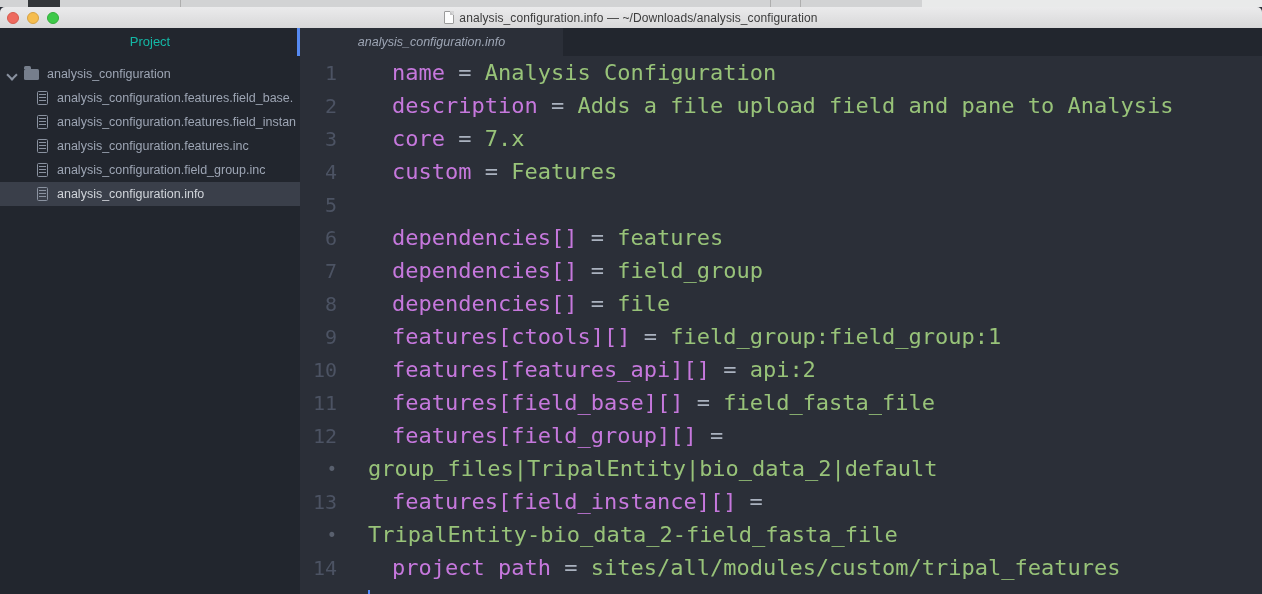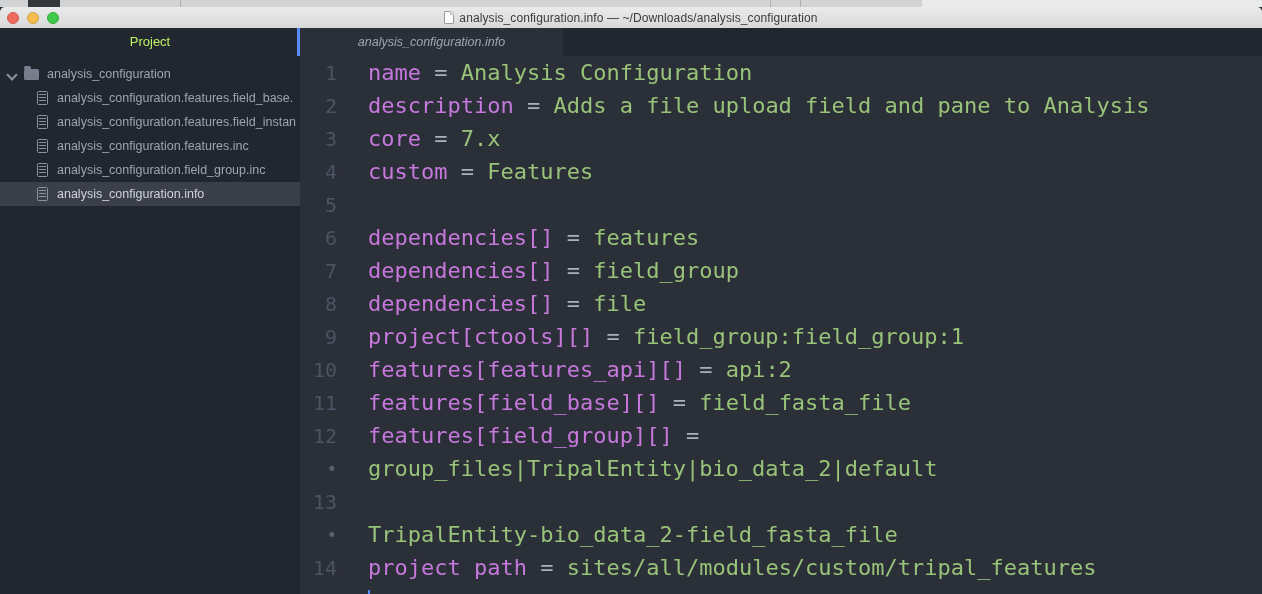--- a/index.html
+++ b/index.html
@@ -27,21 +27,21 @@
     border:1px solid #9b9b9b;border-radius:1px;box-sizing:border-box;}
   .doc-icon:before{content:"";position:absolute;right:-1px;top:-1px;width:4px;height:4px;
     background:linear-gradient(225deg,#d6d6d7 50%,#c4c4c5 50%);}
   .win-title{font-size:12px;color:#3c3c3c;letter-spacing:.1px;}
 
   
   .main{position:absolute;left:0;top:28px;width:1262px;height:566px;display:flex;}
 
   
   .sidebar{width:300px;min-width:300px;background:#22262e;overflow:hidden;position:relative;}
-  .sidebar-header{height:28px;line-height:28px;text-align:center;color:#bef264;font-size:13px;}
+  .sidebar-header{height:28px;line-height:28px;text-align:center;color:#14b8a6;font-size:13px;}
   .tree{margin-top:6px;font-size:12.5px;color:#9da5b4;}
   .tree-row{height:24px;display:flex;align-items:center;white-space:nowrap;overflow:hidden;cursor:default;}
   .tree-row.selected{background:#3a3f4a;color:#d0d4da;}
   .chevron{width:8px;height:8px;margin-left:8px;margin-right:8px;position:relative;flex:none;}
   .chevron:before{content:"";position:absolute;left:0;top:1px;width:6px;height:6px;
     border-right:2px solid #8a92a0;border-bottom:2px solid #8a92a0;transform:rotate(45deg);}
   .folder{width:15px;height:11px;background:#767e8c;border-radius:1.5px;position:relative;
     margin-right:8px;flex:none;}
   .folder:before{content:"";position:absolute;left:0;top:-3px;width:7px;height:3px;
     background:#767e8c;border-radius:1.5px 1.5px 0 0;}
@@ -62,21 +62,21 @@
     justify-content:center;font-size:12.5px;color:#9da5b4;font-style:italic;cursor:default;}
 
   
   .code-area{flex:1;overflow:hidden;position:relative;}
   .code-lines{font-family:"DejaVu Sans Mono","Liberation Mono",monospace;font-size:22px;}
   .code-row{height:33px;display:flex;align-items:center;white-space:pre;}
   .gutter{width:52px;min-width:52px;text-align:right;padding-right:15px;box-sizing:border-box;
     font-size:20px;color:#4c5363;}
   .gutter.bullet{color:#59606e;font-size:17px;}
   .code-text{padding-left:16px;}
-  .seg-k{color:var(--key,#c678dd);}
+  .seg-k{color:var(--key,#c678dd);margin-left:24px;}
   .seg-o{color:var(--op,#aab2bf);}
   .seg-v{color:var(--val,#98c379);}
   .cursor{display:inline-block;width:2px;height:24px;vertical-align:middle;
     background:var(--cursor,#528bff);}
 </style>
 </head>
 <body>
 
 <div id="screen">
 
@@ -178,40 +178,41 @@
             <div class="code-row">
     <span class="gutter">7</span>
     <span class="code-text"><span class="seg-k">dependencies[]</span><span class="seg-o"> = </span><span class="seg-v">field_group</span></span>
   </div>
             <div class="code-row">
     <span class="gutter">8</span>
     <span class="code-text"><span class="seg-k">dependencies[]</span><span class="seg-o"> = </span><span class="seg-v">file</span></span>
   </div>
             <div class="code-row">
     <span class="gutter">9</span>
-    <span class="code-text"><span class="seg-k">project[ctools][]</span><span class="seg-o"> = </span><span class="seg-v">field_group:field_group:1</span></span>
+    <span class="code-text"><span class="seg-k">features[ctools][]</span><span class="seg-o"> = </span><span class="seg-v">field_group:field_group:1</span></span>
   </div>
             <div class="code-row">
     <span class="gutter">10</span>
     <span class="code-text"><span class="seg-k">features[features_api][]</span><span class="seg-o"> = </span><span class="seg-v">api:2</span></span>
   </div>
             <div class="code-row">
     <span class="gutter">11</span>
     <span class="code-text"><span class="seg-k">features[field_base][]</span><span class="seg-o"> = </span><span class="seg-v">field_fasta_file</span></span>
   </div>
             <div class="code-row">
     <span class="gutter">12</span>
     <span class="code-text"><span class="seg-k">features[field_group][]</span><span class="seg-o"> =</span></span>
   </div>
             <div class="code-row">
     <span class="gutter bullet">•</span>
     <span class="code-text"><span class="seg-v">group_files|TripalEntity|bio_data_2|default</span></span>
   </div>
             <div class="code-row">
     <span class="gutter">13</span>
+    <span class="code-text"><span class="seg-k">features[field_instance][]</span><span class="seg-o"> =</span></span>
   </div>
             <div class="code-row">
     <span class="gutter bullet">•</span>
     <span class="code-text"><span class="seg-v">TripalEntity-bio_data_2-field_fasta_file</span></span>
   </div>
             <div class="code-row">
     <span class="gutter">14</span>
     <span class="code-text"><span class="seg-k">project path</span><span class="seg-o"> = </span><span class="seg-v">sites/all/modules/custom/tripal_features</span></span>
   </div>
             <div class="code-row">

